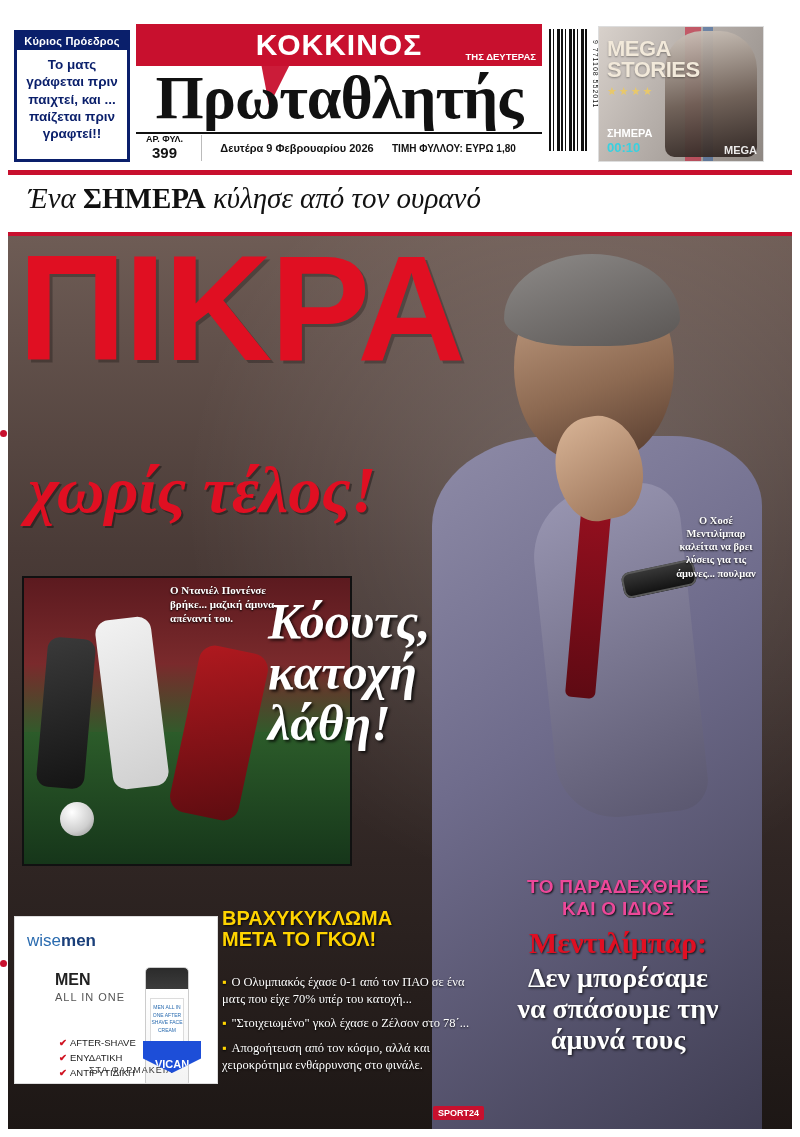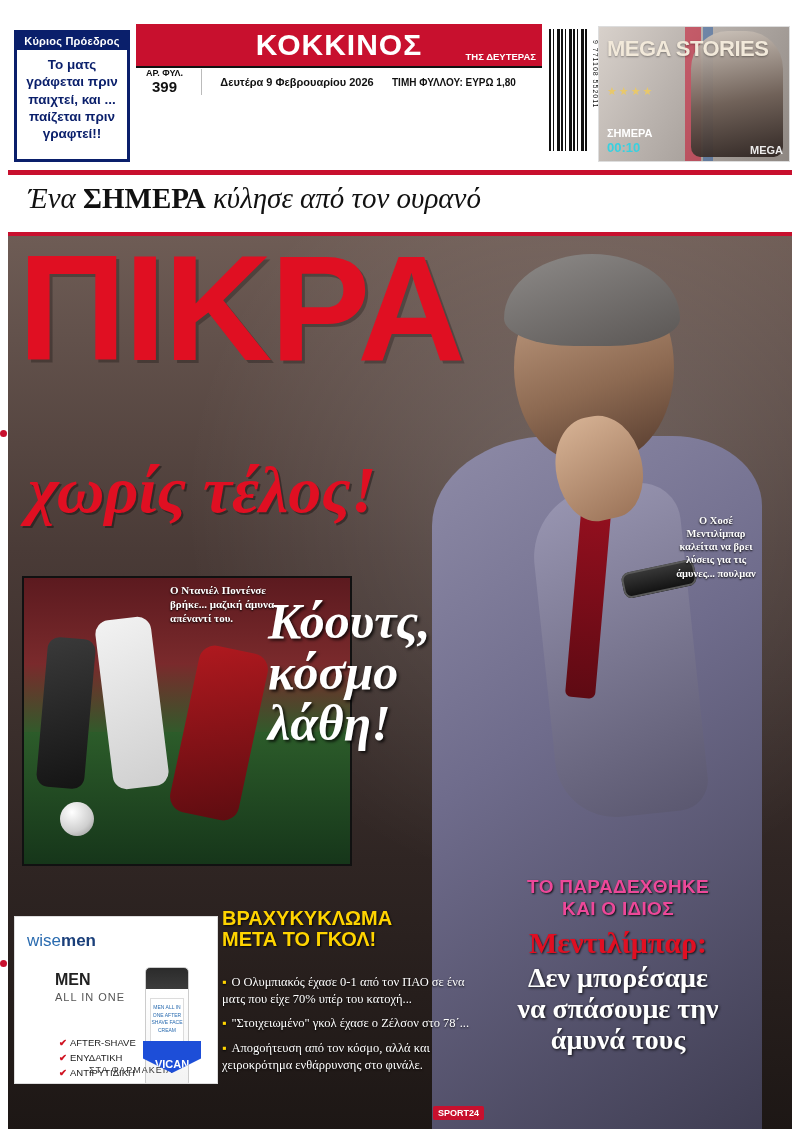--- a/index.html
+++ b/index.html
@@ -99,21 +99,21 @@
     border: 1px solid #fff;
   }
   .barcode-num {
     position: absolute; left: 592px; top: 40px;
     font-size: 7px; color: #111;
     writing-mode: vertical-rl; letter-spacing: 1px;
   }
 
   
   .topad {
-    position: absolute; left: 598px; top: 26px; width: 192px; height: 136px;
+    position: absolute; left: 598px; top: 26px; width: 166px; height: 136px;
     background: linear-gradient(120deg,#d8d1cb 0%, #b9b2ad 40%, #8e8782 100%);
     overflow: hidden; border: 1px solid #ddd;
   }
   .topad .mega {
     position: absolute; left: 8px; top: 12px; color: #f2e9da;
     font-weight: bold; font-size: 22px; line-height: .95; letter-spacing: -.5px;
     text-shadow: 0 1px 2px rgba(0,0,0,.35);
   }
   .topad .stars { position: absolute; left: 8px; top: 58px; color: #e8c86a; font-size: 11px; letter-spacing: 2px; }
   .topad .simera { position: absolute; left: 8px; bottom: 22px; color: #fff; font-size: 11px; font-weight: bold; }
@@ -344,20 +344,24 @@
     <div class="promo-box">
       <div class="promo-top">Κύριος Πρόεδρος</div>
       <div class="promo-text">Το ματς γράφεται πριν παιχτεί, και ... παίζεται πριν γραφτεί!!</div>
     </div>
 
     <div class="logo-block">
       <div class="kokkinos-bar">
         <span class="kk">ΚΟΚΚΙΝΟΣ</span>
         <span class="tis-def">ΤΗΣ ΔΕΥΤΕΡΑΣ</span>
       </div>
+      <div class="prot">
+        <div class="swoosh"></div>
+        <div class="word">Πρωταθλητής</div>
+      </div>
       <div class="issue-row">
         <div class="issue-no">
           <span>ΑΡ. ΦΥΛ.</span>
           <b>399</b>
         </div>
         <div class="issue-date">Δευτέρα 9 Φεβρουαρίου 2026</div>
         <div class="issue-price">ΤΙΜΗ ΦΥΛΛΟΥ: ΕΥΡΩ 1,80</div>
       </div>
     </div>
 
@@ -403,21 +407,21 @@
     <div class="pitch"></div>
     <div class="pl0"></div>
     <div class="pl1"></div>
     <div class="pl2"></div>
     <div class="ball"></div>
   </div>
   <div class="inset-cap">Ο Ντανιέλ Ποντένσε βρήκε... μαζική άμυνα απέναντί του.</div>
 
   <div class="koouts">
     <div>Κόουτς,</div>
-    <div>κόσμο</div>
+    <div>κατοχή</div>
     <div>λάθη!</div>
   </div>
 
   <div class="coach-cap">Ο Χοσέ Μεντιλίμπαρ καλείται να βρει λύσεις για τις άμυνες... πουλμαν</div>
 
   <div class="wisead">
     <div class="brand">
       <span>wise</span><b>men</b>
     </div>
     <div class="prod">MEN</div>

